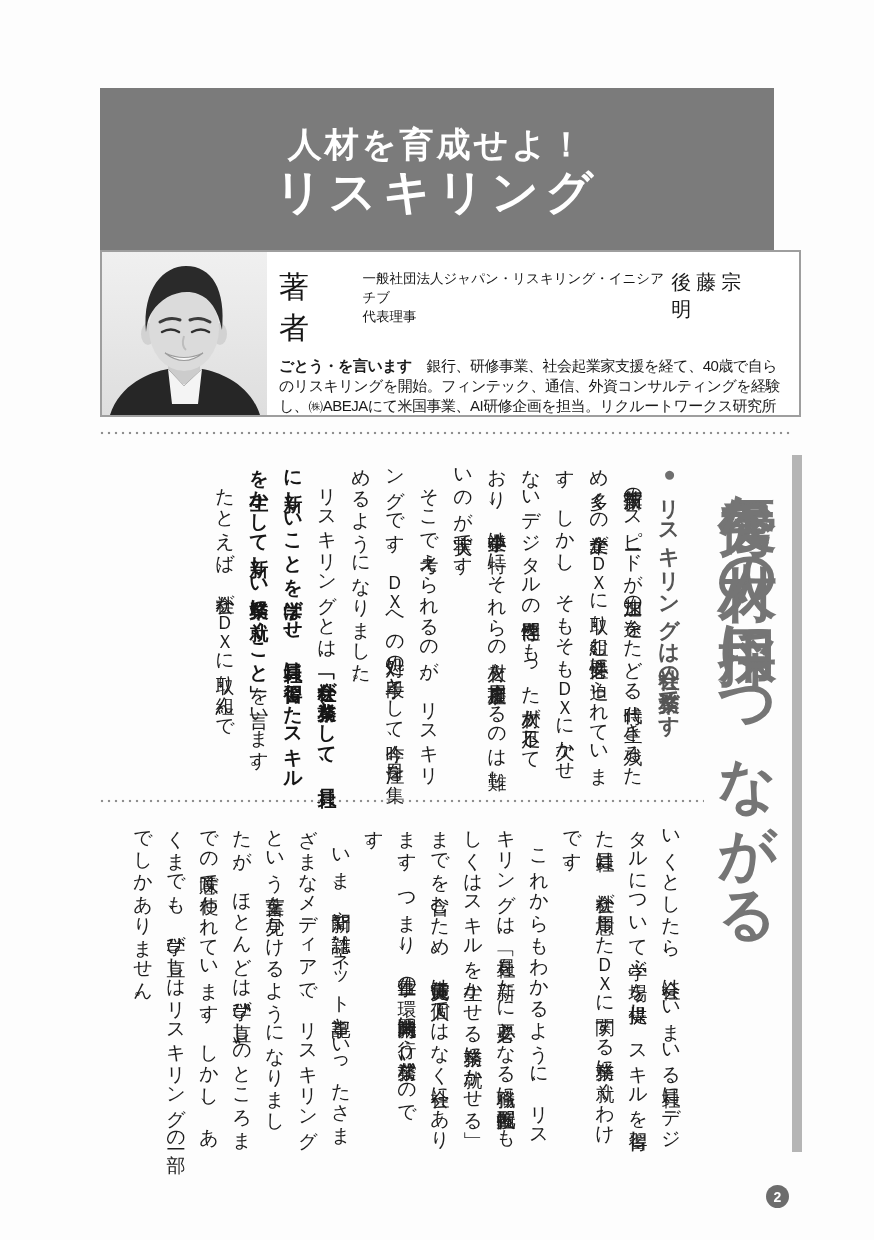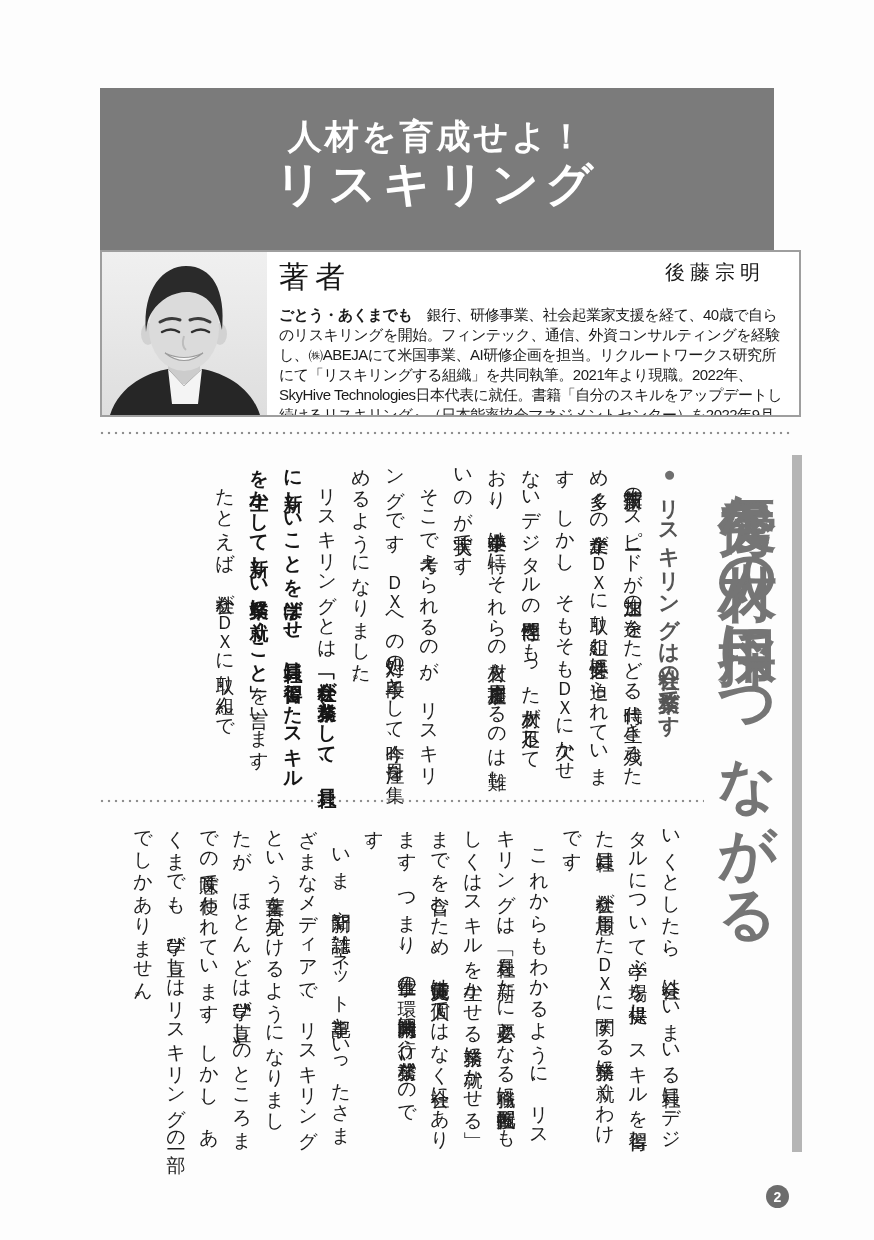--- a/index.html
+++ b/index.html
@@ -16,21 +16,21 @@
   
   .header-box {
     position: absolute;
     left: 100px; top: 88px;
     width: 674px; height: 162px;
     background: #7b7b7b;
     color: #ffffff;
     text-align: center;
   }
   .title1 {
-    padding-top: 30px;
+    padding-top: 38px;
     font-family: "Liberation Serif", "DejaVu Serif", serif;
     font-weight: bold;
     font-size: 34px;
     letter-spacing: 3px;
     line-height: 1.1;
   }
   .title2 {
     margin-top: 4px;
     font-family: "Liberation Sans", "DejaVu Sans", sans-serif;
     font-weight: bold;
@@ -45,21 +45,21 @@
     left: 100px; top: 250px;
     width: 701px; height: 167px;
     border: 2px solid #9e9e9e;
     box-sizing: border-box;
     background: #ffffff;
     display: flex;
   }
   .photo { width: 165px; height: 100%; flex: 0 0 165px; overflow: hidden; }
   .photo svg { display:block; width:100%; height:100%; }
   .author-content { flex: 1; padding: 3px 12px 0 12px; overflow: hidden; }
-  .author-row { display: flex; align-items: flex-start; }
+  .author-row { display: flex; align-items: flex-start; margin-top: 10px; }
   .author-label {
     font-size: 30px; letter-spacing: 6px; margin-top: 2px; color:#161616;
   }
   .author-org {
     font-family: "Liberation Sans", "DejaVu Sans", sans-serif;
     font-size: 13.5px; line-height: 1.4;
     margin: 5px 0 0 16px; color:#161616;
   }
   .author-name {
     font-size: 20px; letter-spacing: 5px;
@@ -180,23 +180,27 @@
         <path d="M90,80 q9,-5 17,0" stroke="#2f2f2f" stroke-width="2.5" fill="none" stroke-linecap="round"></path>
         <path d="M82,84 q-3,10 2,14" stroke="#bdbdbd" stroke-width="2" fill="none"></path>
         <path d="M63,101 q19,15 38,0 q-19,9 -38,0 Z" fill="#f7f7f7" stroke="#9c9c9c" stroke-width="1.2"></path>
         <path d="M8,163 C18,132 48,120 66,117 L82,134 L100,117 C118,120 148,132 158,163 Z" fill="#262626"></path>
         <path d="M66,117 L82,134 L100,117 L96,152 L70,152 Z" fill="#f4f4f4"></path>
       </svg>
     </div>
     <div class="author-content">
       <div class="author-row">
         <span class="author-label">著者</span>
+        <span class="author-org">
+          <div>一般社団法人ジャパン・リスキリング・イニシアチブ</div>
+          <div>代表理事</div>
+        </span>
         <span class="author-name">後藤宗明</span>
       </div>
-      <p class="bio"><b>ごとう・あくまでも</b><span>　銀行、研修事業、社会起業家支援を経て、40歳で自らのリスキリングを開始。フィンテック、通信、外資コンサルティングを経験し、㈱ABEJAにて米国事業、AI研修企画を担当。リクルートワークス研究所にて「リスキリングする組織」を共同執筆。2021年より現職。2022年、SkyHive Technologies日本代表に就任。書籍「自分のスキルをアップデートし続けるリスキリング』（日本能率協会マネジメントセンター）を2022年9月末に上梓。</span></p>
+      <p class="bio"><b>ごとう・を言います</b><span>　銀行、研修事業、社会起業家支援を経て、40歳で自らのリスキリングを開始。フィンテック、通信、外資コンサルティングを経験し、㈱ABEJAにて米国事業、AI研修企画を担当。リクルートワークス研究所にて「リスキリングする組織」を共同執筆。2021年より現職。2022年、SkyHive Technologies日本代表に就任。書籍「自分のスキルをアップデートし続けるリスキリング』（日本能率協会マネジメントセンター）を2022年9月末に上梓。</span></p>
     </div>
   </div>
 
   <div class="dots dots1"></div>
 
   <div class="accent-bar"></div>
 
   <h1 class="headline">優秀な人材の採用につながる</h1>
 
   <div class="section-header"><span class="marker">●</span><span>リスキリングは会社の業務です</span></div>

